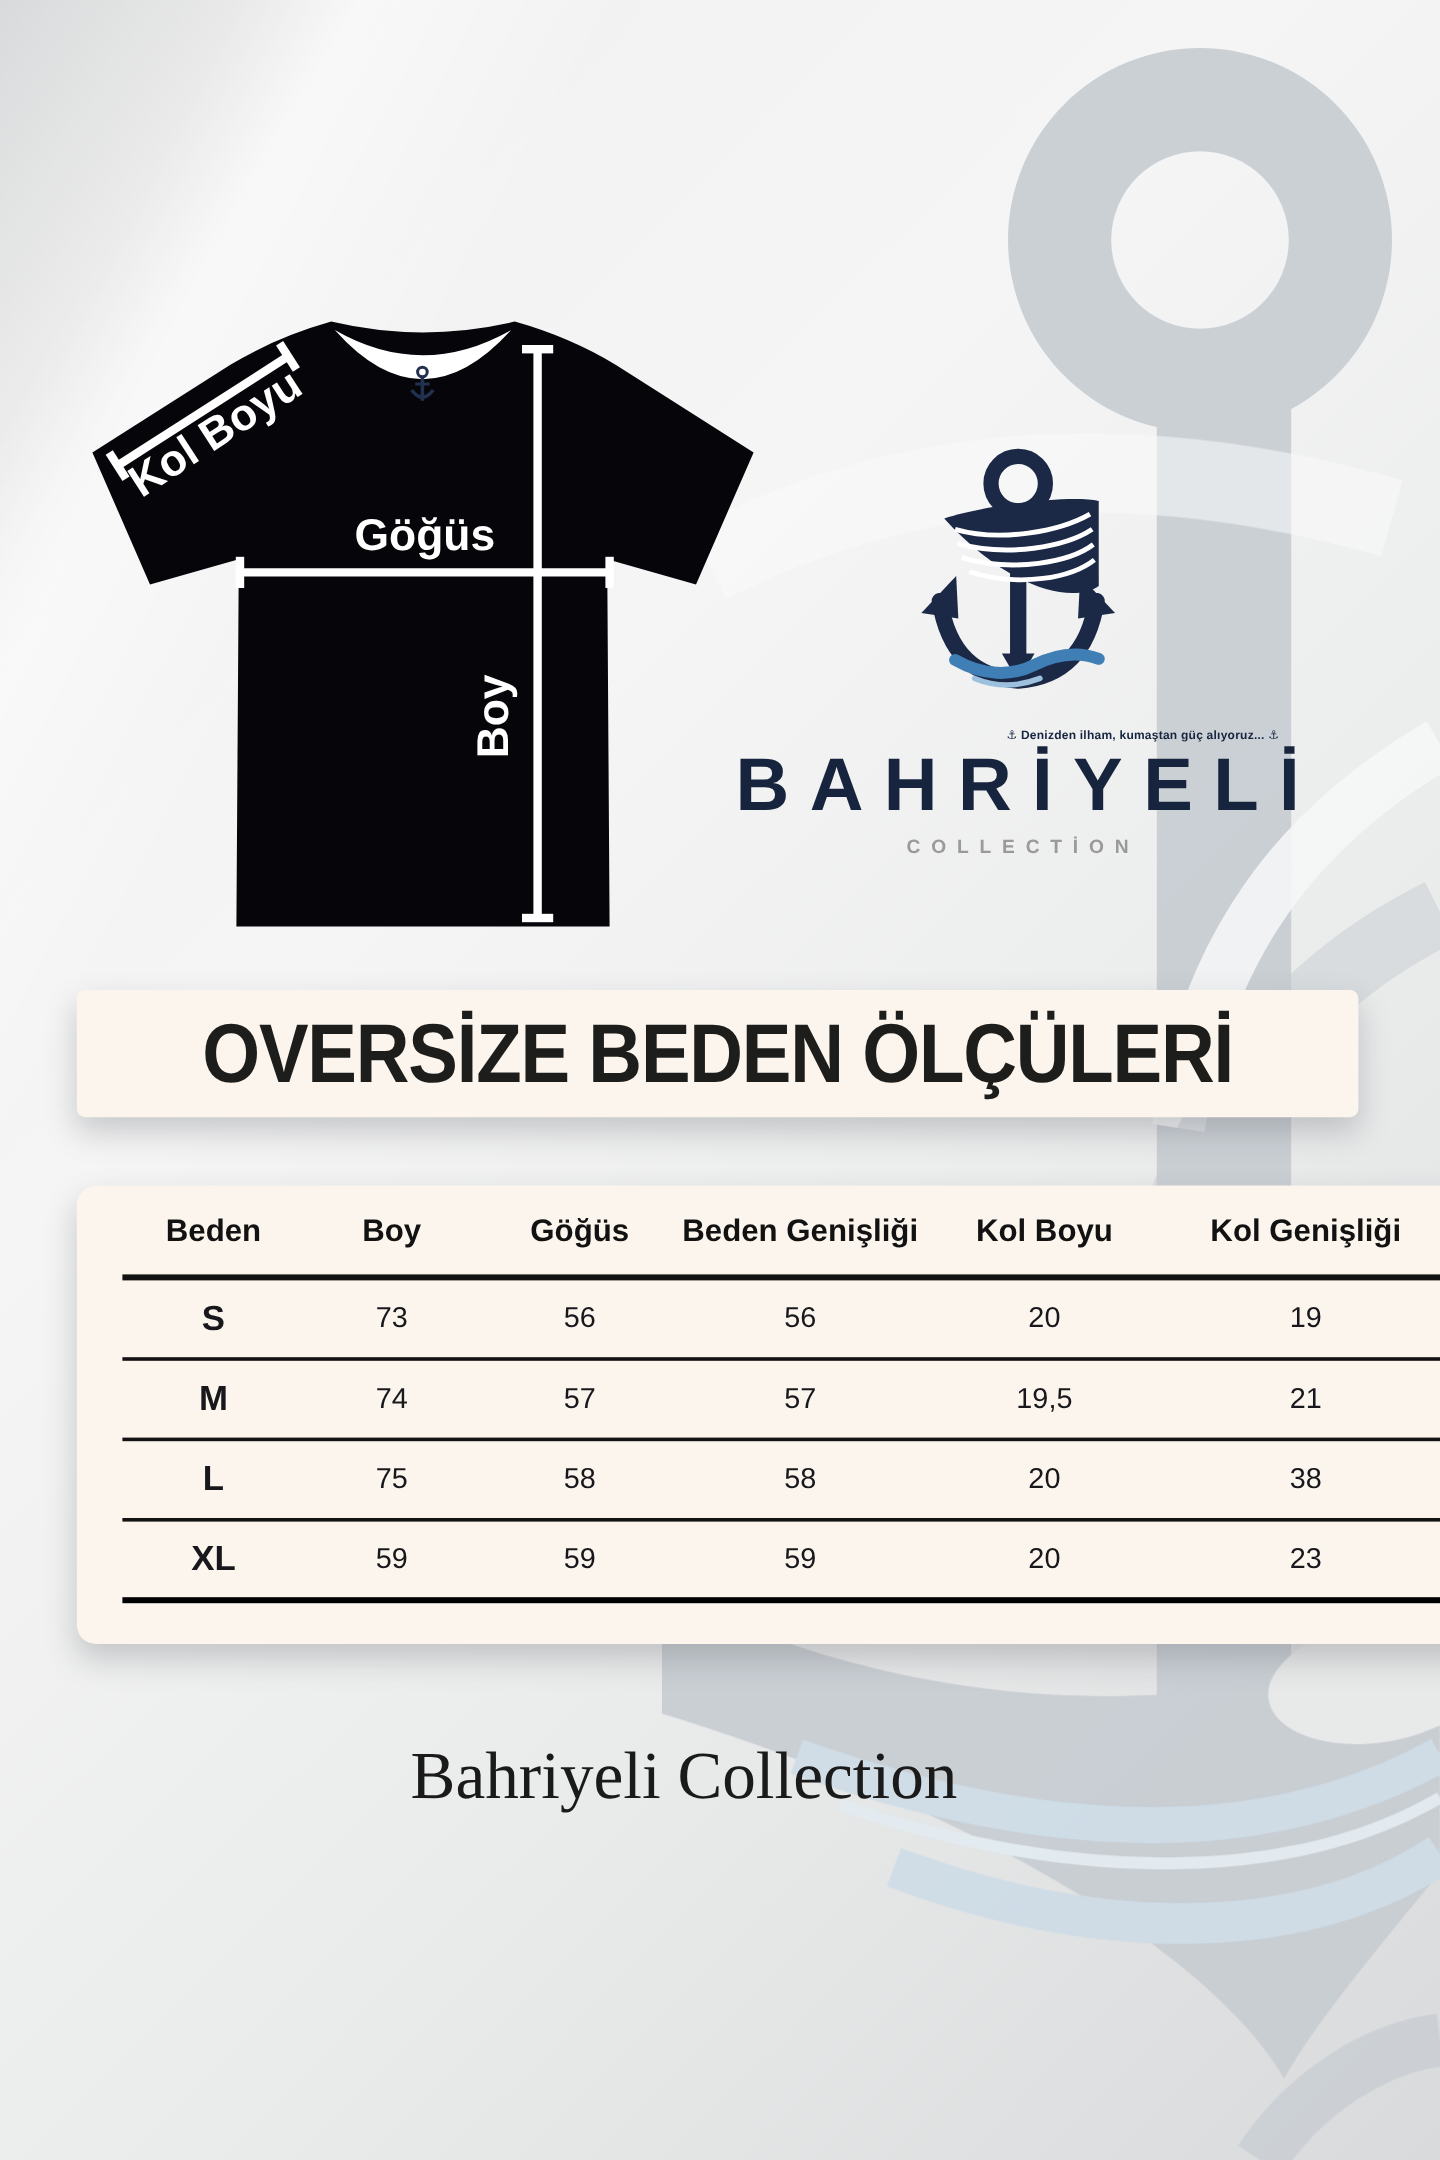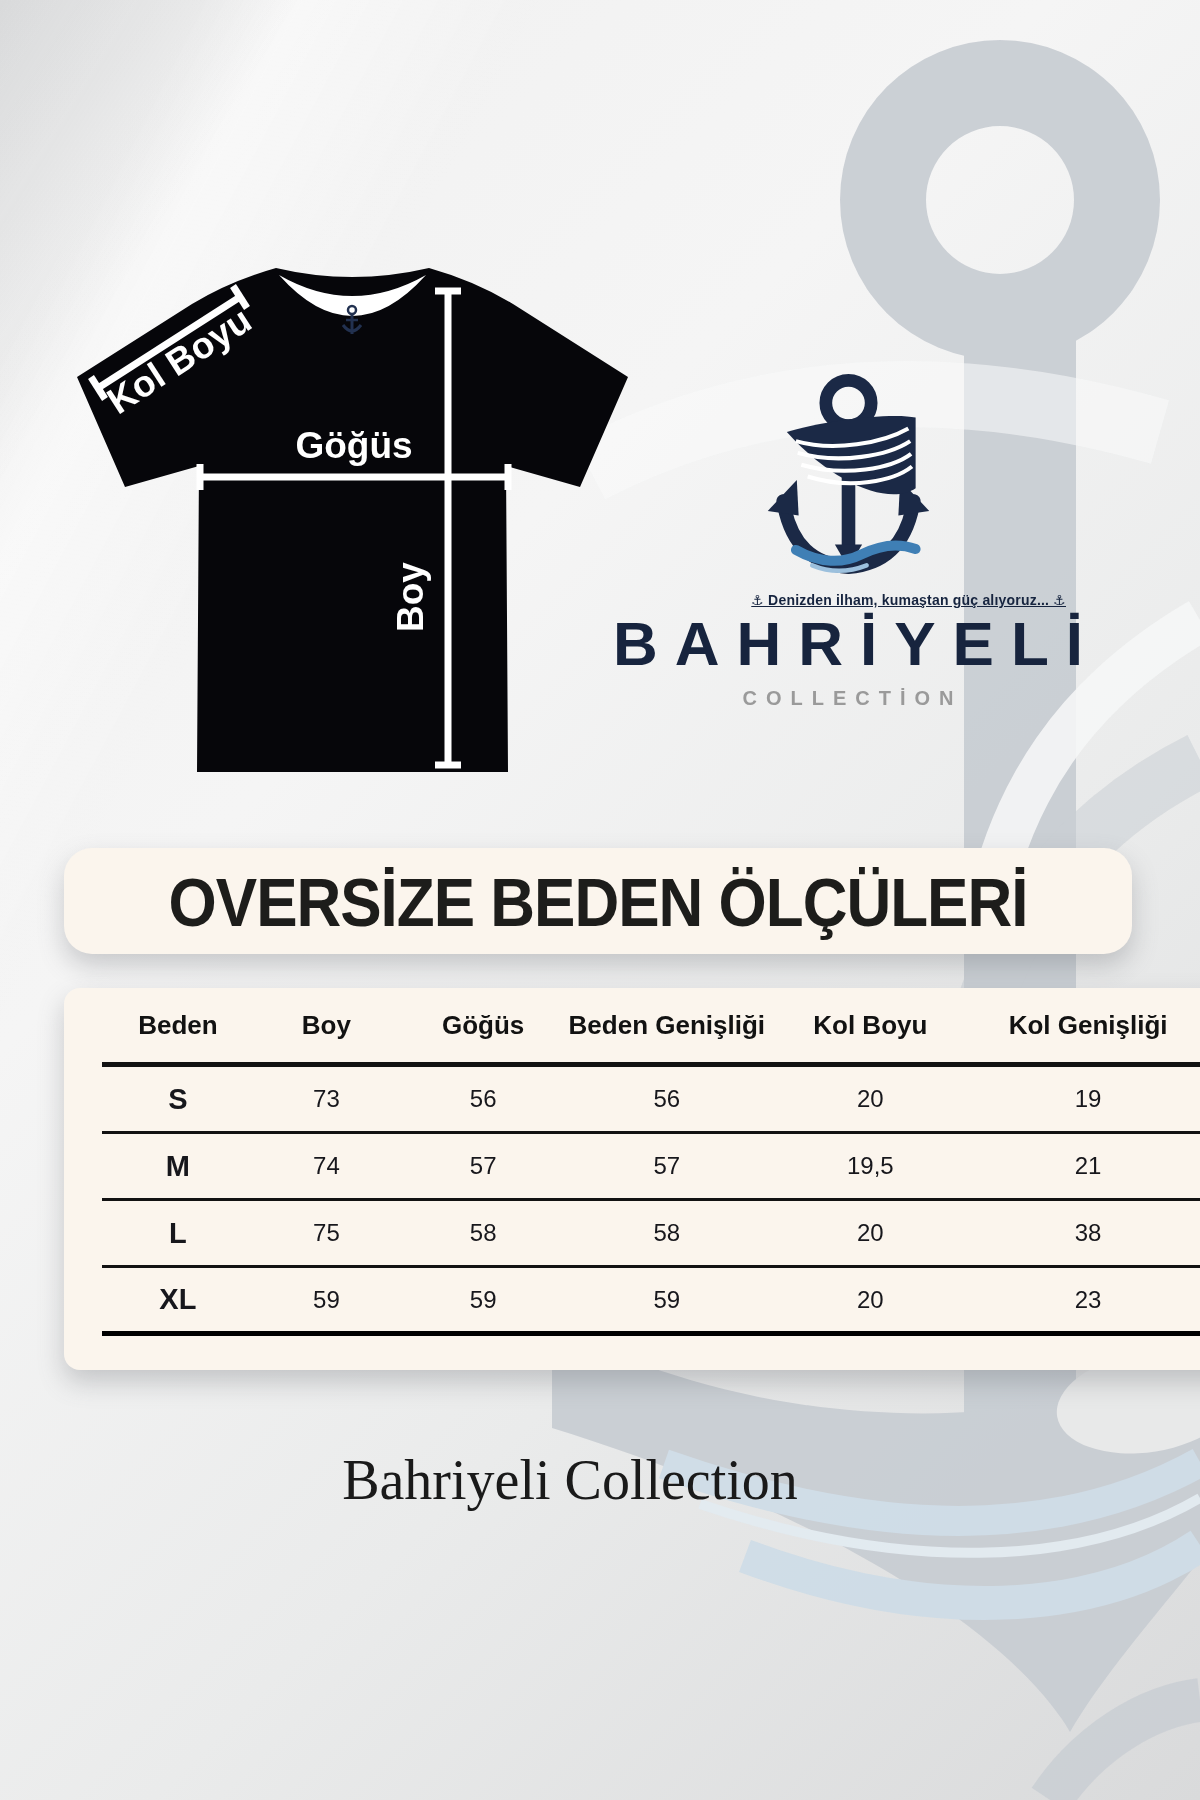--- a/index.html
+++ b/index.html
@@ -13,27 +13,27 @@
     background:
       linear-gradient(122deg, rgba(150,154,158,0.25) 0%, rgba(150,154,158,0) 13%),
       linear-gradient(118deg, rgba(255,255,255,0) 9%, rgba(255,255,255,0.5) 14%, rgba(255,255,255,0) 25%);
   }
   .wm{position:absolute;left:0;top:0;}
   .shirt-svg{position:absolute;left:55px;top:225px;}
   .shirt-label{font-family:"Liberation Sans","DejaVu Sans",sans-serif;font-weight:bold;fill:#ffffff;}
 
   .logo{position:absolute;left:630px;top:370px;width:436px;display:flex;flex-direction:column;align-items:center;}
   .logo svg{display:block;}
-  .tagline{width:100%;text-align:right;font-size:14px;font-weight:bold;color:#16243f;margin-top:0;letter-spacing:.2px;text-decoration:underline;}
+  .tagline{width:100%;text-align:right;font-size:10px;font-weight:bold;color:#16243f;margin-top:16px;letter-spacing:.2px;}
   .brand-name{margin-top:0px;font-size:62px;font-weight:bold;color:#17243e;letter-spacing:17px;text-indent:17px;white-space:nowrap;}
-  .brand-sub{margin-top:8px;font-size:20px;font-weight:bold;color:#9a9a9a;letter-spacing:9px;text-indent:9px;text-align:right;}
+  .brand-sub{margin-top:8px;font-size:16px;font-weight:bold;color:#9a9a9a;letter-spacing:9px;text-indent:9px;text-align:right;}
 
   .title-box{
-    position:absolute;left:64px;top:848px;width:1068px;height:106px;
-    background:#fbf5ed;border-radius:28px;display:flex;align-items:center;justify-content:center;
+    position:absolute;left:64px;top:825px;width:1068px;height:106px;
+    background:#fbf5ed;border-radius:7px;display:flex;align-items:center;justify-content:center;
     box-shadow:0 12px 26px rgba(95,100,106,.30);
   }
   .title-text{
     font-size:62px;font-weight:bold;color:#1d1d1b;letter-spacing:-1px;
     transform:scaleY(1.12);white-space:nowrap;
   }
 
   .panel{
     position:absolute;left:64px;top:988px;width:1176px;height:382px;
     background:#fbf5ed;border-radius:16px;box-shadow:0 12px 26px rgba(95,100,106,.30);

